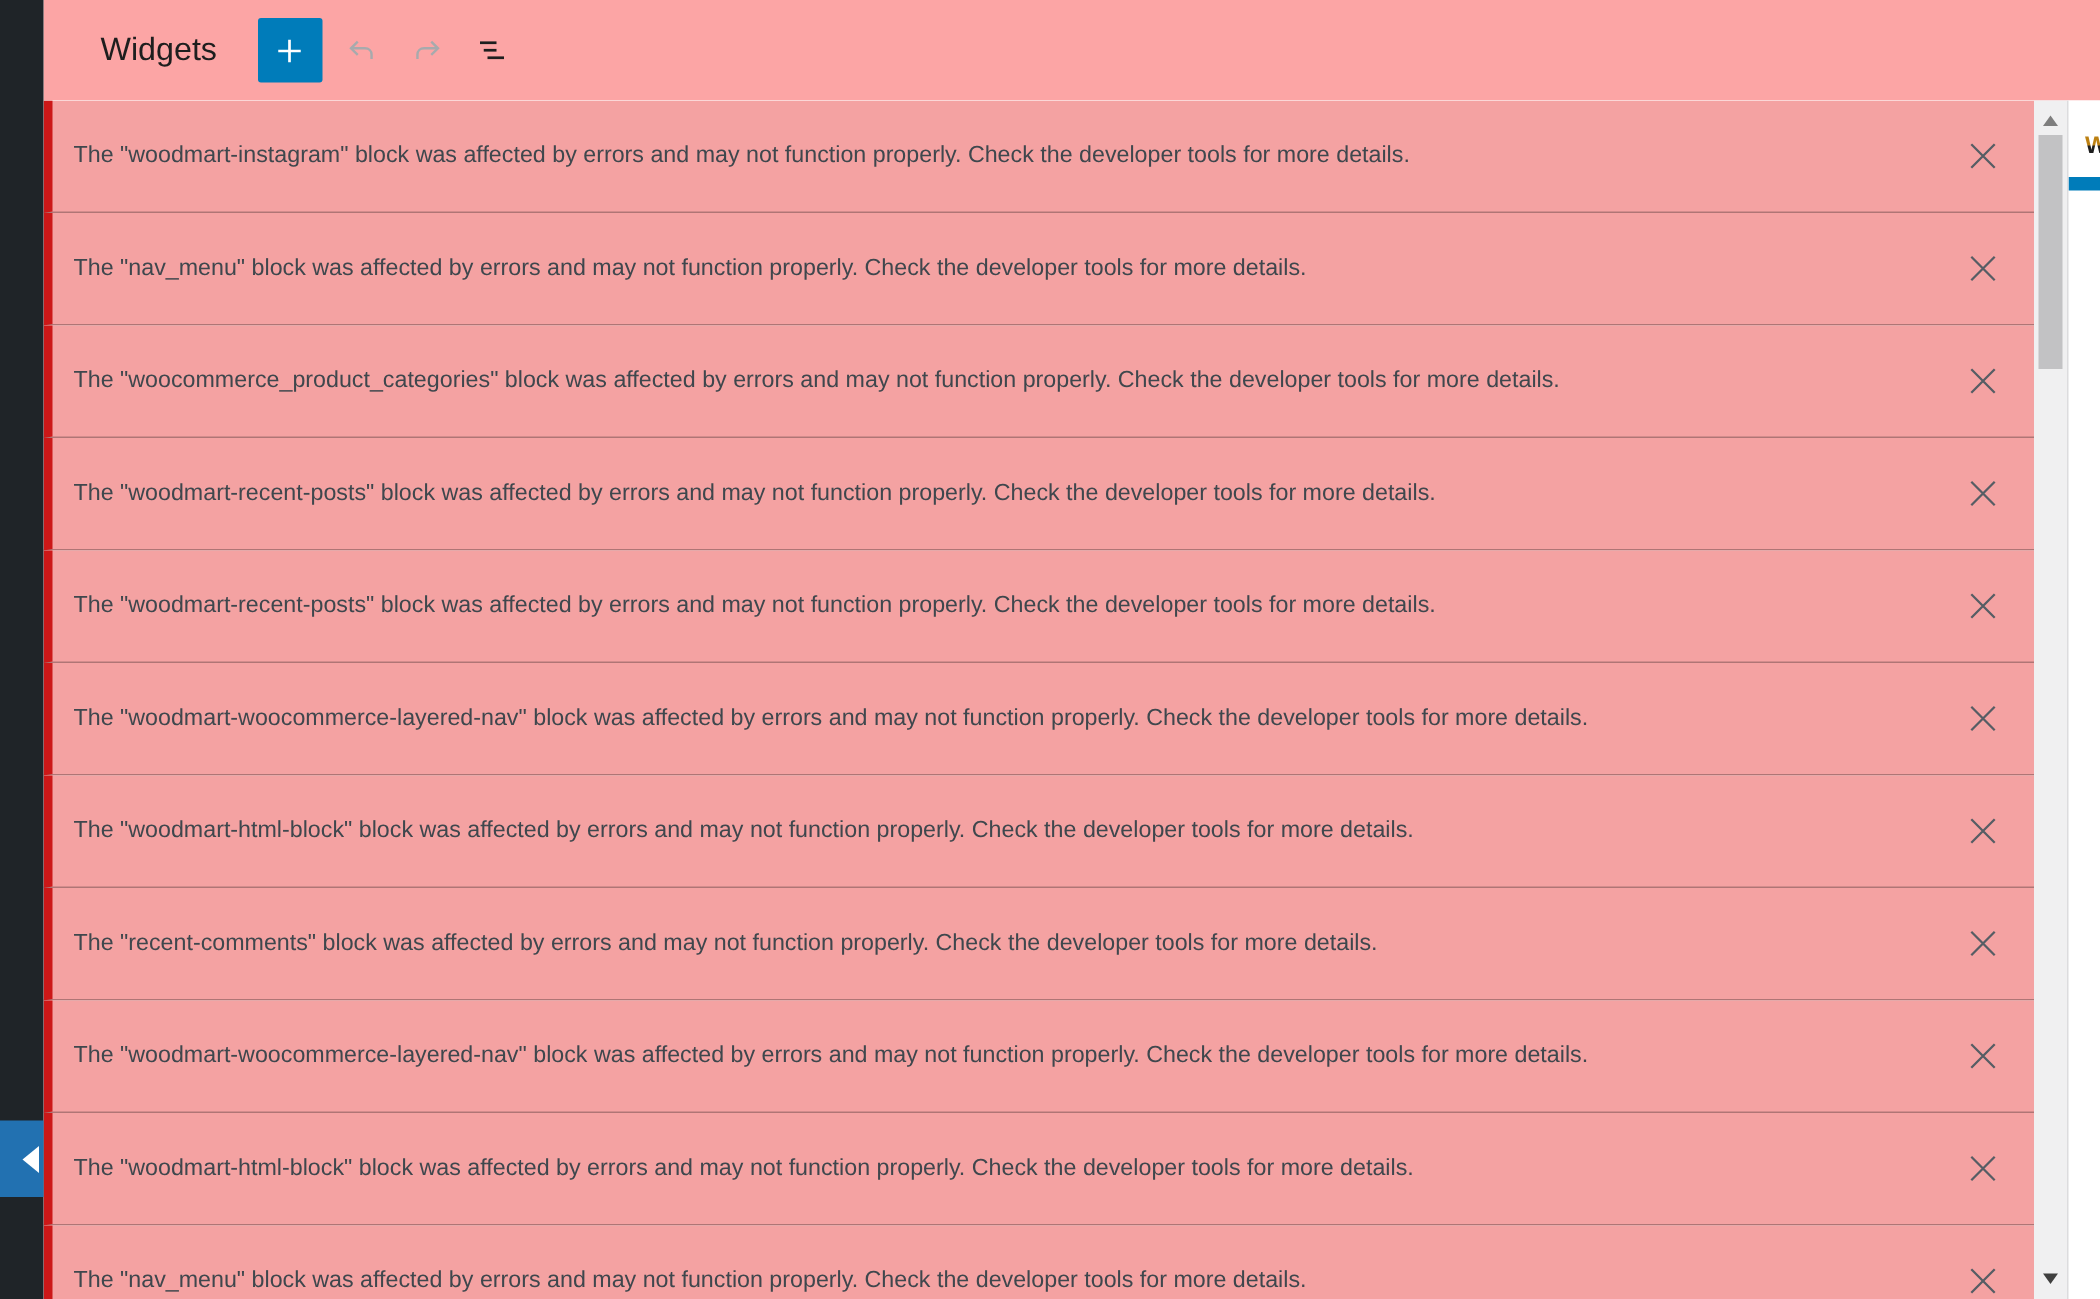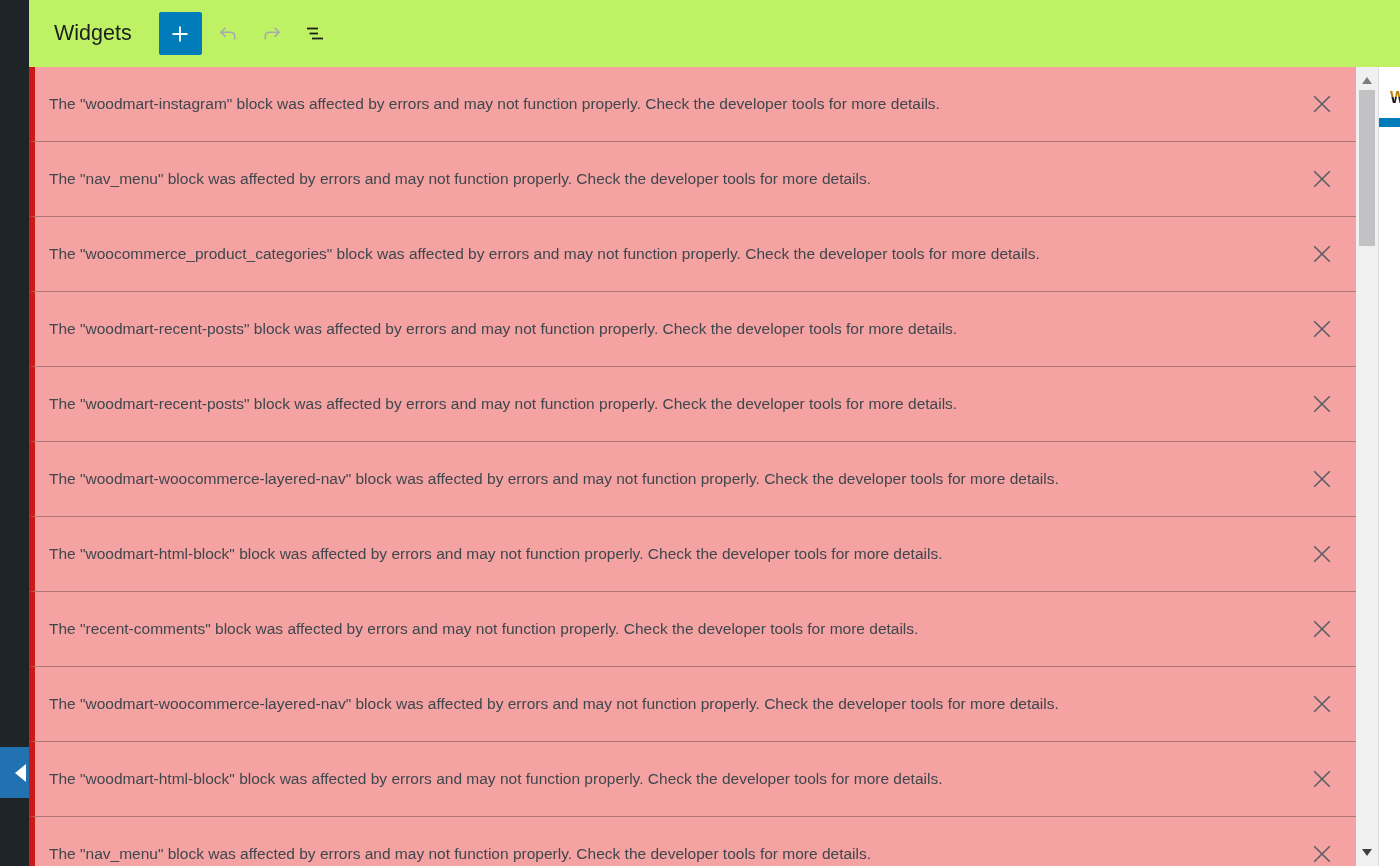--- a/index.html
+++ b/index.html
@@ -38,23 +38,23 @@
 
   
   .main {
     position: absolute;
     left: 29px; top: 0; right: 0; bottom: 0;
     display: flex; flex-direction: column;
   }
 
   .topbar {
     height: 67px; min-height: 67px;
-    background: #bef264;
+    background: #fca5a5;
     display: flex; align-items: center;
-    padding-left: 25px;
+    padding-left: 38px;
     box-sizing: border-box;
   }
   .page-title {
     font-size: 21.5px;
     font-weight: 400;
     color: #1e1e1e;
     margin: 0 27px 0 0;
   }
   .inserter {
     width: 43px; height: 43px;

